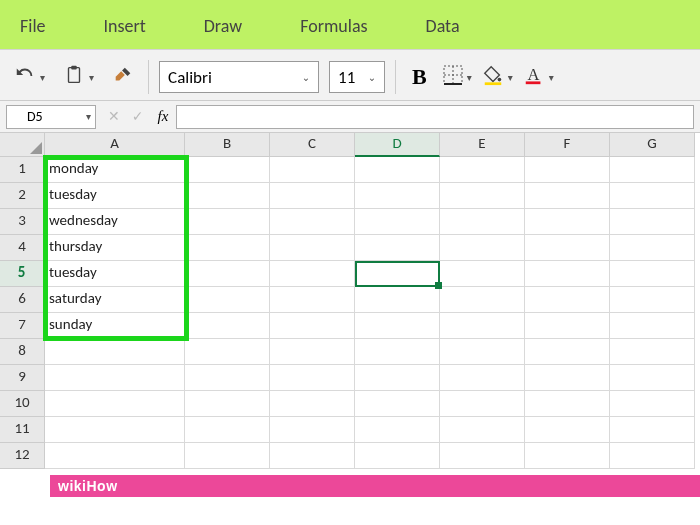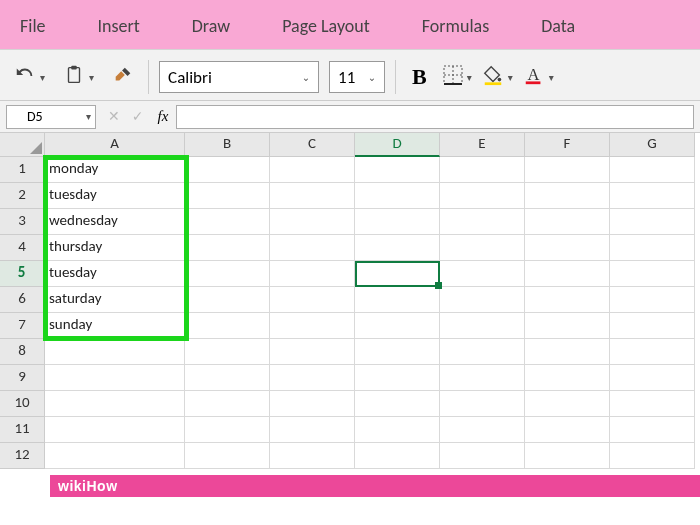--- a/index.html
+++ b/index.html
@@ -10,23 +10,23 @@
     height: 525px;
     overflow: hidden;
     position: relative;
   }
 
   
   .tabs {
     display: flex;
     align-items: flex-end;
     padding: 4px 0 0 0;
-    background: #f9a8d4;
+    background: #bef264;
     height: 50px;
-    gap: 12px;
+    gap: 18px;
     border-bottom: 1px solid #d4d4d4;
   }
   .tab {
     font-size: 18px;
     padding: 10px 20px 12px;
     color: #444;
     cursor: pointer;
     position: relative;
   }
   .tab.active { color: #111; font-weight: 400; }
@@ -199,21 +199,20 @@
   .wikilogo{ font-weight:bold; color:#fff; letter-spacing:0.5px;}
   .wikilogo .h{ color:#fff; }
 </style>
 </head>
 <body>
 
 <div class="tabs">
   <div class="tab">File</div>
   <div class="tab">Insert</div>
   <div class="tab">Draw</div>
-  <div class="tab">Page Layout</div>
   <div class="tab">Formulas</div>
   <div class="tab">Data</div>
 </div>
 
 <div class="toolbar">
 
   <div class="tbtn">
     <span>
       <svg width="22" height="22" viewBox="0 0 24 24">
           <path d="M12 5a8 8 0 0 1 8 8h-2a6 6 0 0 0-6-6c-1.9 0-3.6.9-4.7 2.3L10 12H3V5l2.7 2.7A8 8 0 0 1 12 5z" fill="#444"></path>

